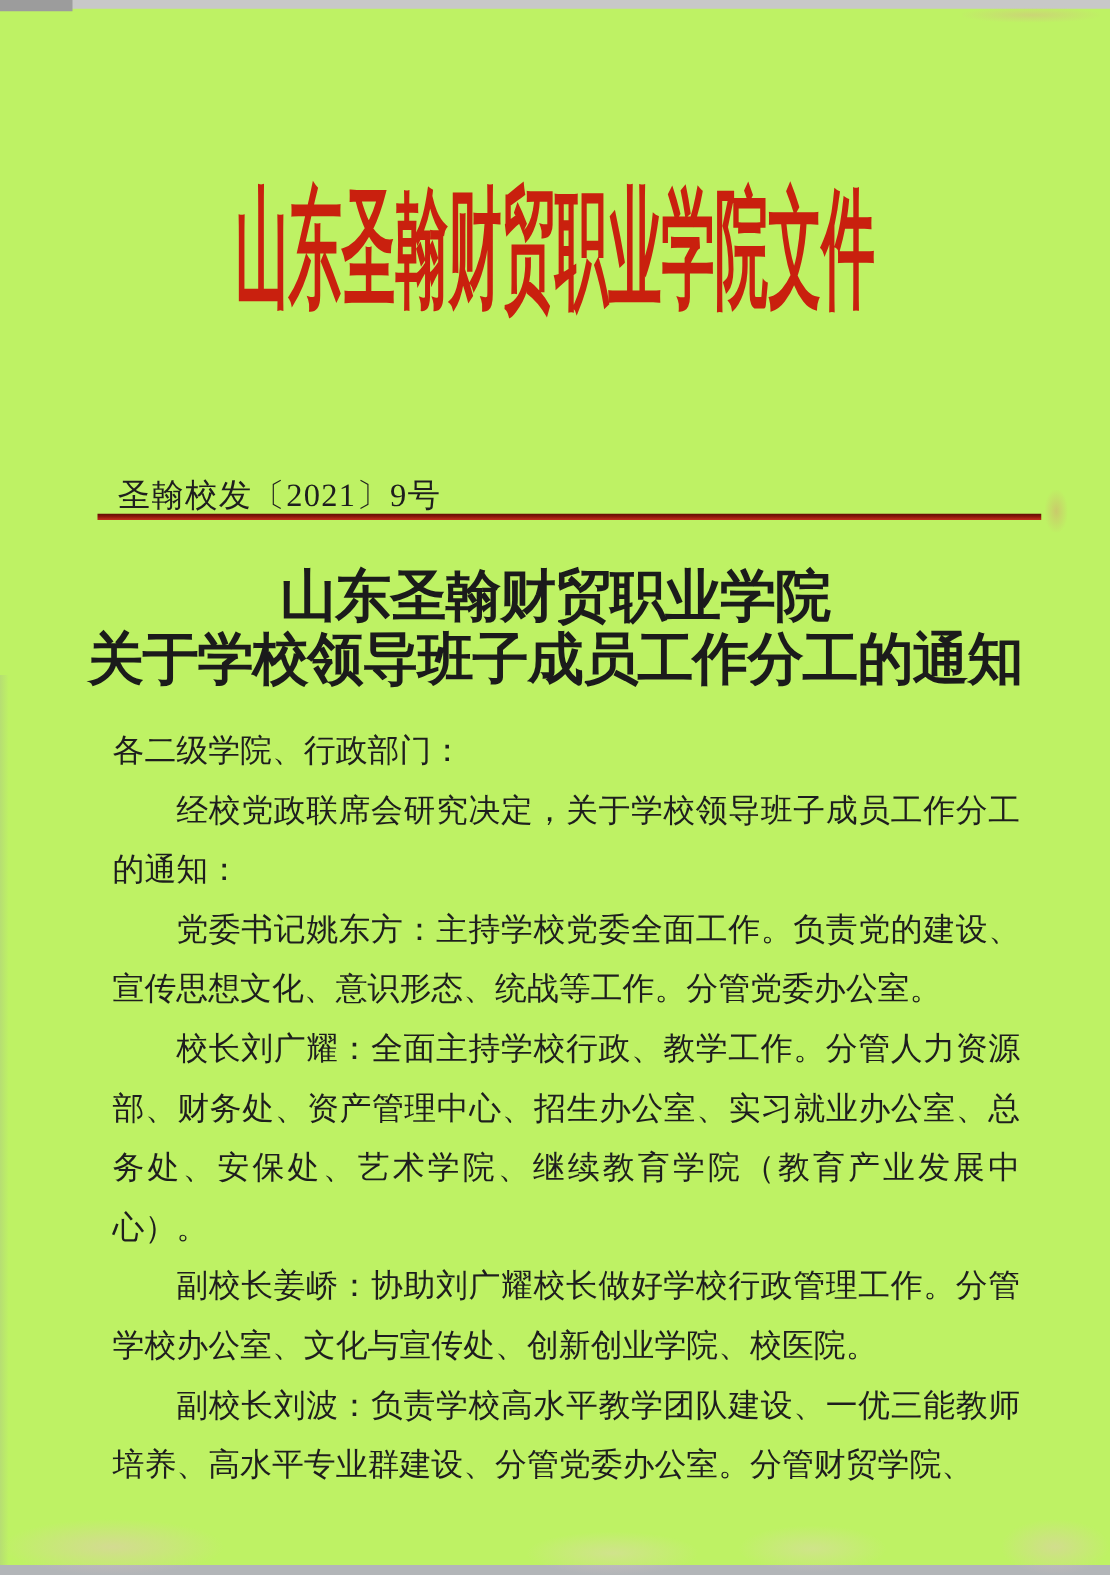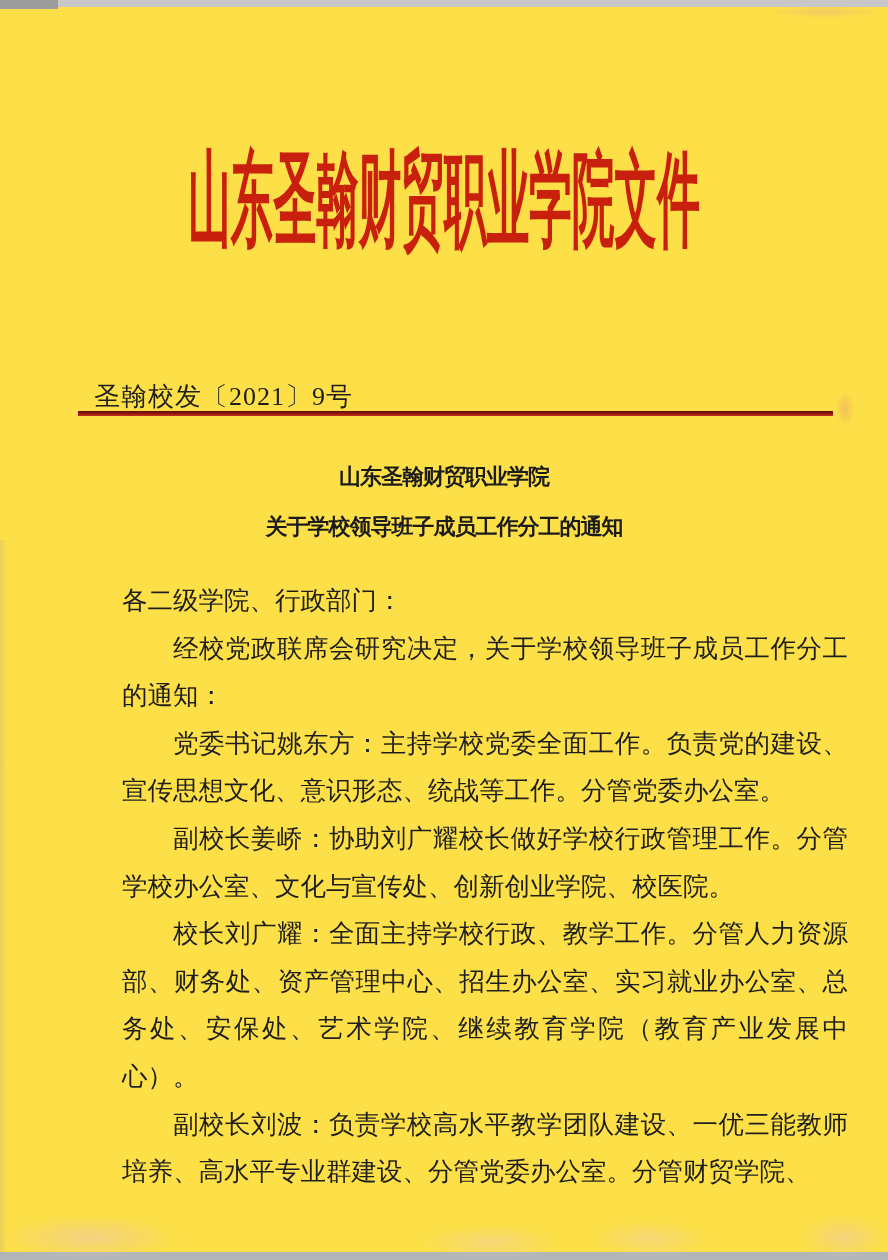--- a/index.html
+++ b/index.html
@@ -1,21 +1,21 @@
 <!DOCTYPE html>
 <html><head>
 <meta charset="utf-8">
 <style>
   html, body { margin: 0; padding: 0; background: #888; }
   .page {
     position: relative;
     width: 888px;
     height: 1260px;
     margin: 0 auto;
-    background: #fde047;
+    background: #bef264;
     overflow: hidden;
     font-family: "Liberation Serif", "DejaVu Serif", serif;
   }
 
   
   .scan-strip-top {
     position: absolute; left: 0; top: 0; width: 888px; height: 7px;
     background: #c8c8c8;
   }
   .scan-corner-top-left {
@@ -73,29 +73,29 @@
   
   .red-rule {
     position: absolute; left: 78px; top: 411px; width: 755px; height: 5px;
     background: linear-gradient(180deg, #5f0d04 0%, #8c150a 45%, #c4301c 100%);
   }
 
   
   .doc-title {
     position: absolute; left: 0; top: 452px; width: 888px;
     text-align: center;
-    font-size: 22px; line-height: 50px;
+    font-size: 45px; line-height: 50px;
     font-weight: bold;
     color: #1b1b1b;
     letter-spacing: -1px;
   }
 
   
   .body-text {
-    position: absolute; left: 122px; top: 577px; width: 726px;
+    position: absolute; left: 90px; top: 577px; width: 726px;
     font-size: 25.5px;
     line-height: 47.6px;
     color: #1e1e1e;
     text-align: justify;
     text-spacing-trim: trim-start;
     hanging-punctuation: allow-end;
   }
   .body-text p { margin: 0; text-indent: 2em; }
   .body-text p.no-indent { text-indent: 0; }
 </style>
@@ -127,18 +127,18 @@
 
   <div class="doc-title">
     <div>山东圣翰财贸职业学院</div>
     <div>关于学校领导班子成员工作分工的通知</div>
   </div>
 
   <div class="body-text">
     <p class="no-indent">各二级学院、行政部门：</p>
     <p>经校党政联席会研究决定，关于学校领导班子成员工作分工的通知：</p>
     <p>党委书记姚东方：主持学校党委全面工作。负责党的建设、宣传思想文化、意识形态、统战等工作。分管党委办公室。</p>
+    <p>校长刘广耀：全面主持学校行政、教学工作。分管人力资源部、财务处、资产管理中心、招生办公室、实习就业办公室、总务处、安保处、艺术学院、继续教育学院（教育产业发展中心）。</p>
     <p>副校长姜峤：协助刘广耀校长做好学校行政管理工作。分管学校办公室、文化与宣传处、创新创业学院、校医院。</p>
-    <p>校长刘广耀：全面主持学校行政、教学工作。分管人力资源部、财务处、资产管理中心、招生办公室、实习就业办公室、总务处、安保处、艺术学院、继续教育学院（教育产业发展中心）。</p>
     <p>副校长刘波：负责学校高水平教学团队建设、一优三能教师培养、高水平专业群建设、分管党委办公室。分管财贸学院、</p>
   </div>
 
 </div>
 
 </body></html>

